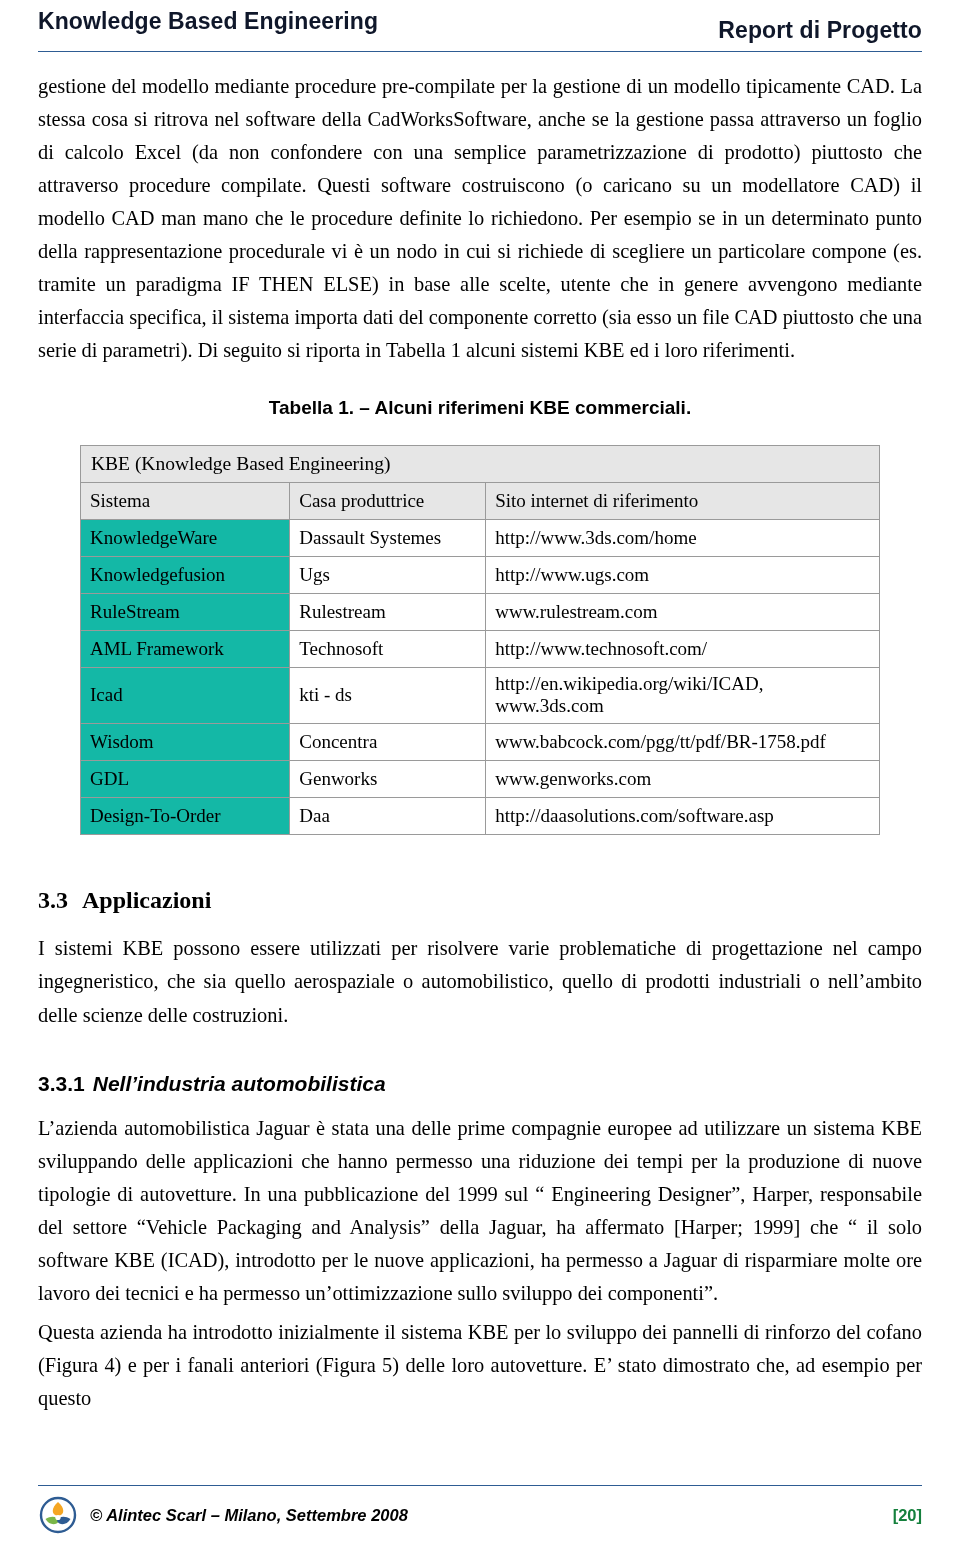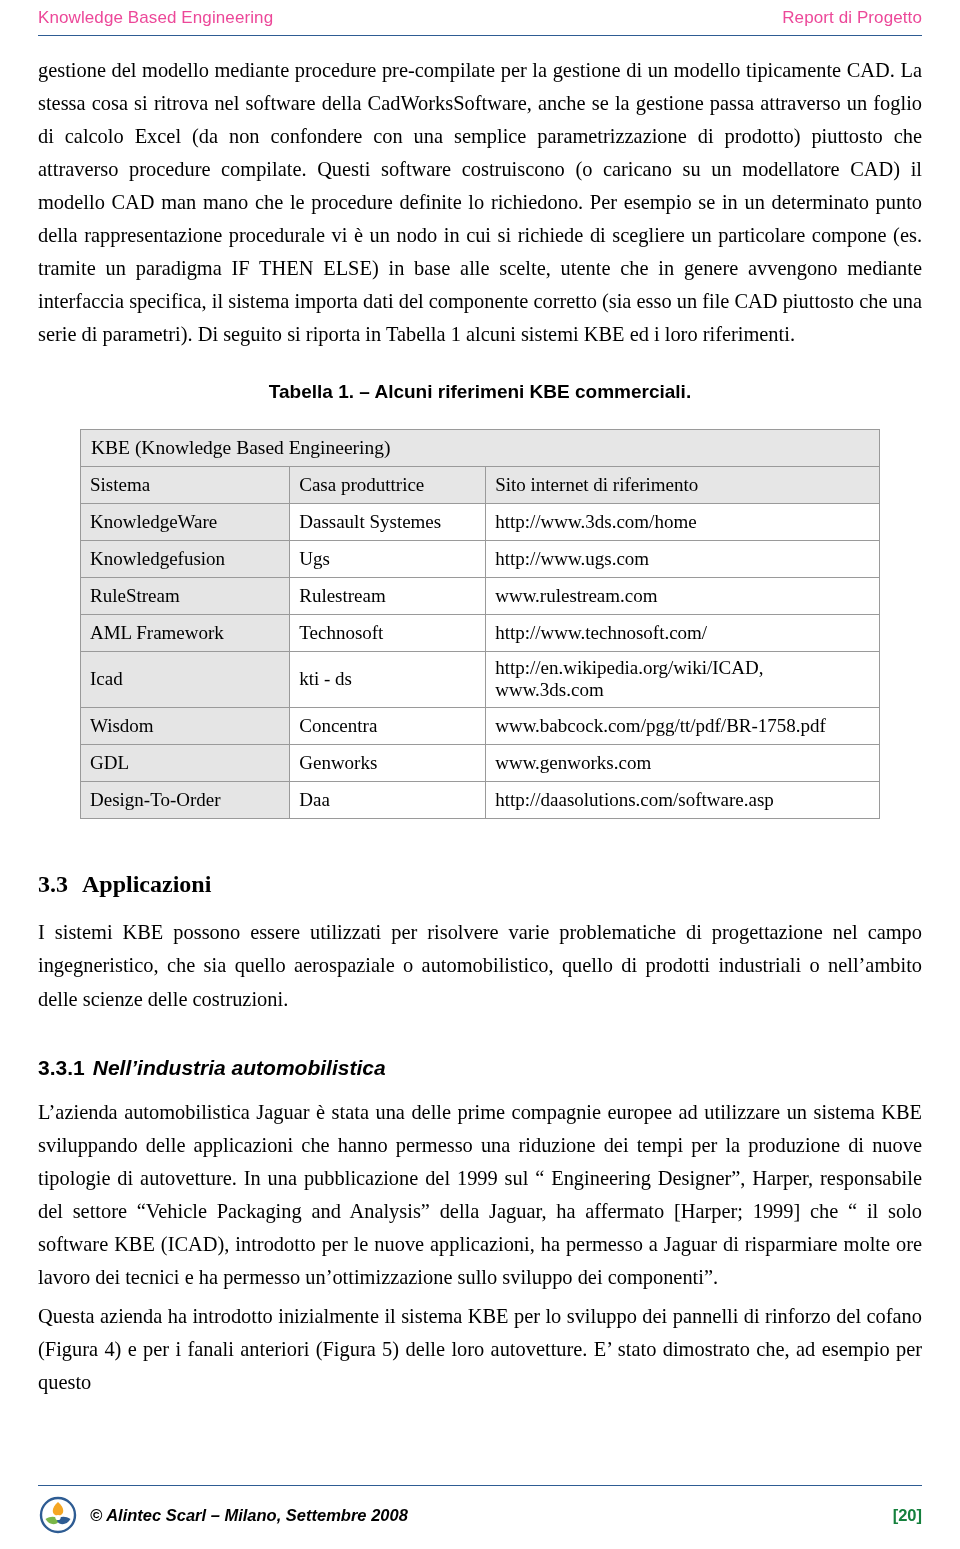--- a/index.html
+++ b/index.html
@@ -22,26 +22,26 @@
     padding: 0 38px;
   }
 
   
   .header {
     display: flex;
     justify-content: space-between;
     align-items: flex-start;
     padding-top: 8px;
     font-family: "Liberation Sans", sans-serif;
-    font-weight: normal;
-    font-size: 17px;
-    color: #ec4899;
+    font-weight: bold;
+    font-size: 23px;
+    color: #0f172a;
   }
   .header-left { letter-spacing: 0.1px; }
-  .header-right { letter-spacing: 0.1px; }
+  .header-right { letter-spacing: 0.1px; margin-top: 9px; }
   .header-rule {
     margin-top: 7px;
     border-top: 1.6px solid #2E5C93;
     width: 100%;
   }
 
   
   .body-text {
     font-family: "Liberation Serif", serif;
     font-size: 20.4px;
@@ -80,21 +80,21 @@
     height: 25px;
   }
   table.kbe tr.title-row td {
     background: #e6e6e6;
     font-size: 19.5px;
     padding-left: 10px;
   }
   table.kbe tr.head-row td {
     background: #e6e6e6;
   }
-  table.kbe td.c1 { width: 200px; background: #e5e5e5; }
+  table.kbe td.c1 { width: 200px; background: #14b8a6; }
   table.kbe td.c2 { width: 200px; }
   table.kbe td.c3 { width: 400px; }
   table.kbe tr.head-row td.c1,
   table.kbe tr.head-row td.c2,
   table.kbe tr.head-row td.c3 { background: #e6e6e6; }
 
   
   h2.sec {
     font-family: Liberation Serif, serif;
     font-size: 24px;

